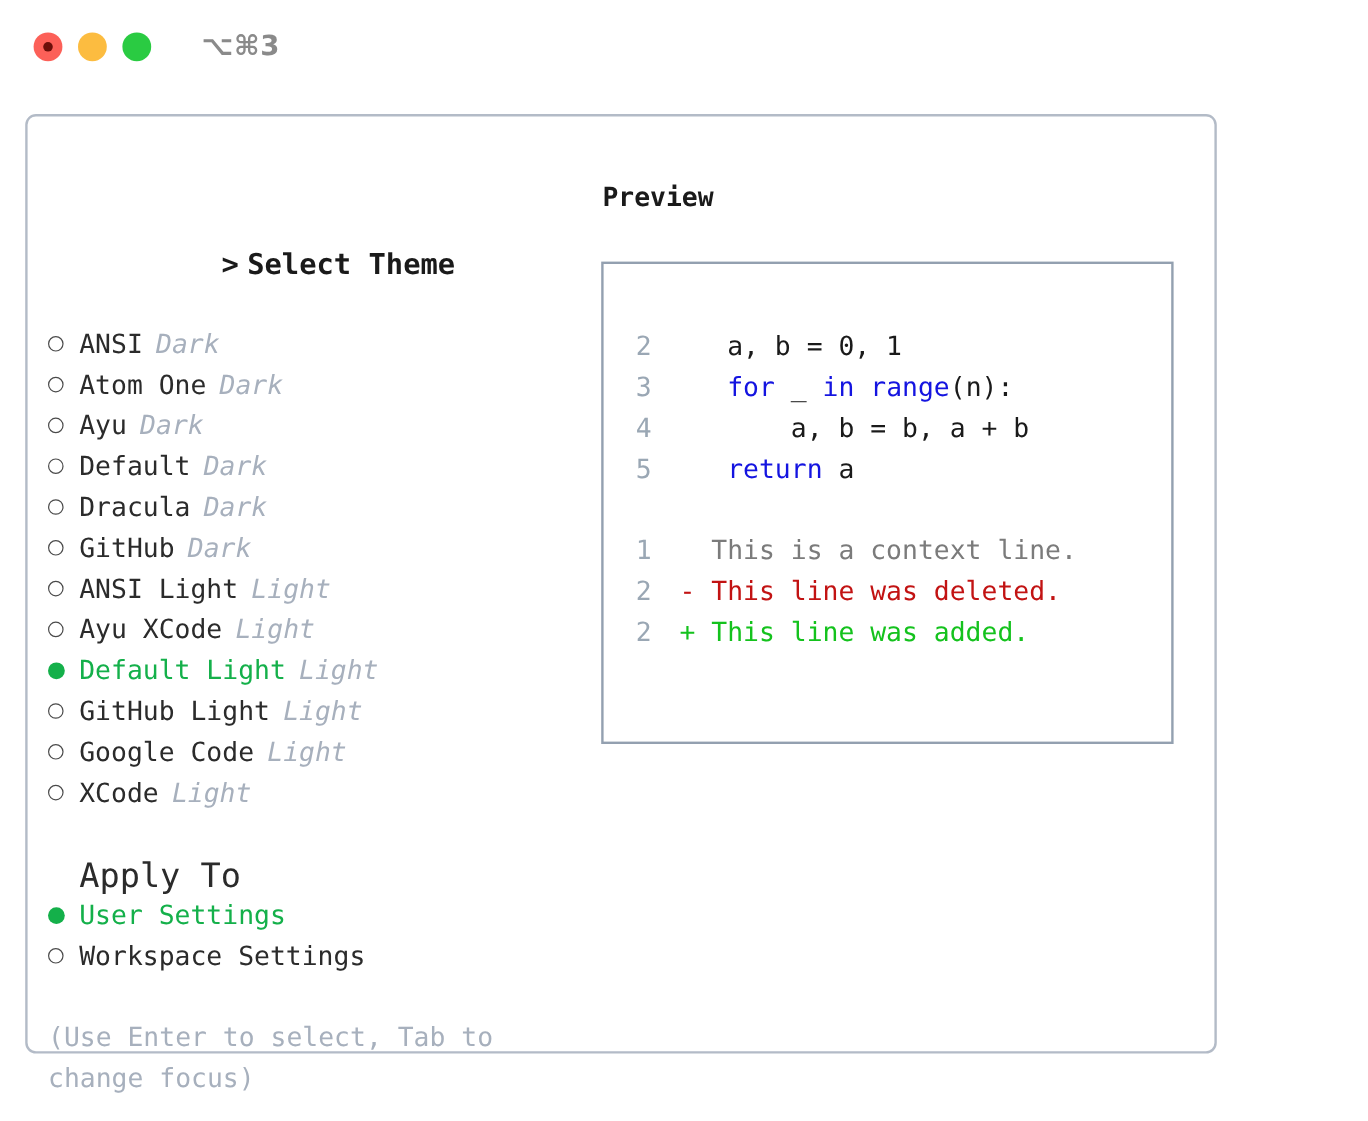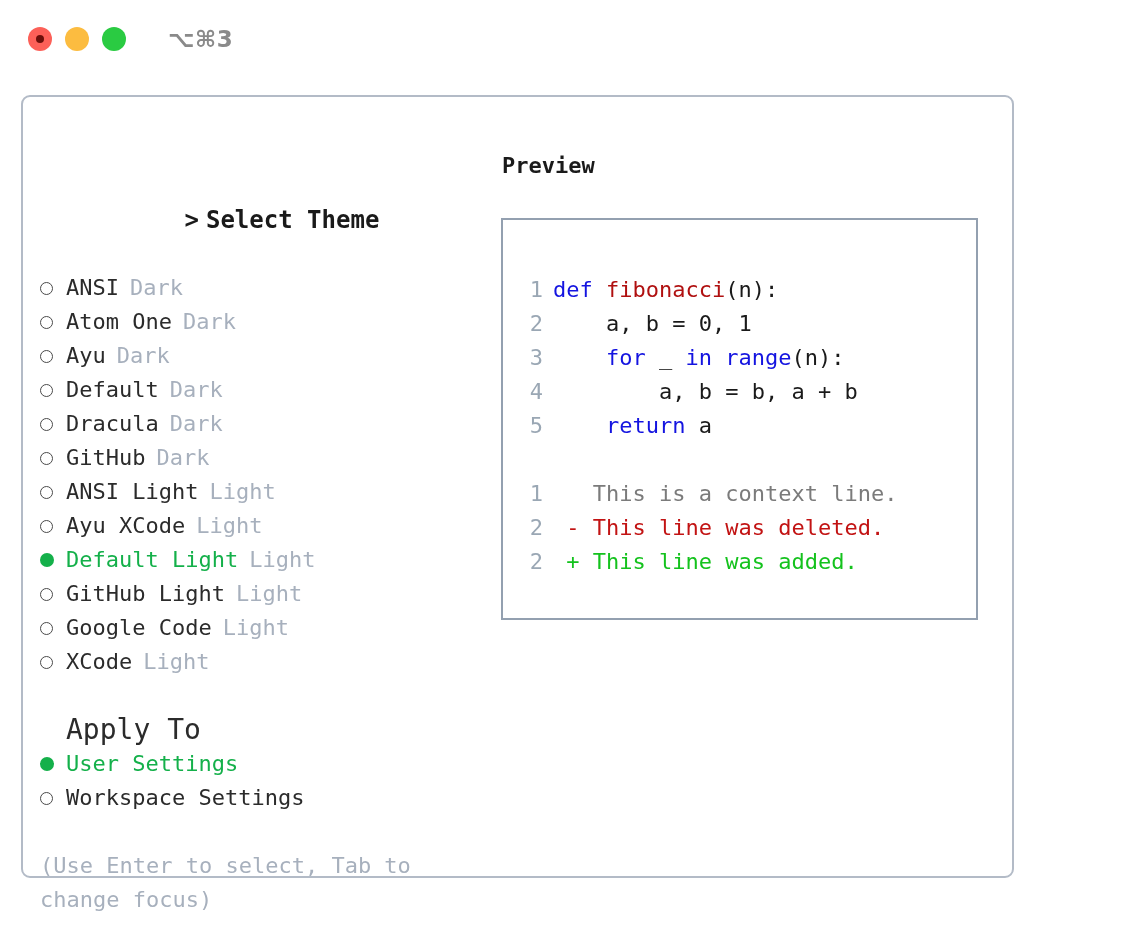--- a/index.html
+++ b/index.html
@@ -131,20 +131,21 @@
     height: 14px;
     background: #14b04a;
     border-radius: 50%;
     vertical-align: middle;
   }
   .opt-label        { color: #2b2b2b; }
   .opt-row.selected .opt-label { color: #14b04a; }
   .opt-variant {
     color: #a7b0bd;
     margin-left: 11px;
+    font-style: italic;
   }
   .opt-row.selected .opt-variant { color: #a7b0bd; }
 
   .section-label {
     font-size: 28px;
     color: #2b2b2b;
     line-height: 34px;
     padding-left: 26px;
     white-space: pre;
   }
@@ -253,21 +254,20 @@
           </div>
 
         <div id="hint">(Use Enter to select, Tab to change focus)</div>
       </div>
 
       <div id="right-col">
         <div id="preview-title">Preview</div>
 
         <div id="preview-box">
           <div id="code-block">
-              <div class="code-line"><span class="gutter">1</span><span class="kw">def </span><span class="fn">fibonacci</span><span class="plain">(n):</span></div>
               <div class="code-line"><span class="gutter">2</span><span class="plain">    a, b = 0, 1</span></div>
               <div class="code-line"><span class="gutter">3</span><span class="kw">    for </span><span class="plain">_ </span><span class="kw">in </span><span class="kw">range</span><span class="plain">(n):</span></div>
               <div class="code-line"><span class="gutter">4</span><span class="plain">        a, b = b, a + b</span></div>
               <div class="code-line"><span class="gutter">5</span><span class="kw">    return </span><span class="plain">a</span></div>
             </div>
           <div class="blank-line"></div>
           <div id="diff-block">
               <div class="code-line"><span class="gutter">1</span><span class="ctx">   This is a context line.</span></div>
               <div class="code-line"><span class="gutter">2</span><span class="del"> - This line was deleted.</span></div>
               <div class="code-line"><span class="gutter">2</span><span class="add"> + This line was added.</span></div>

